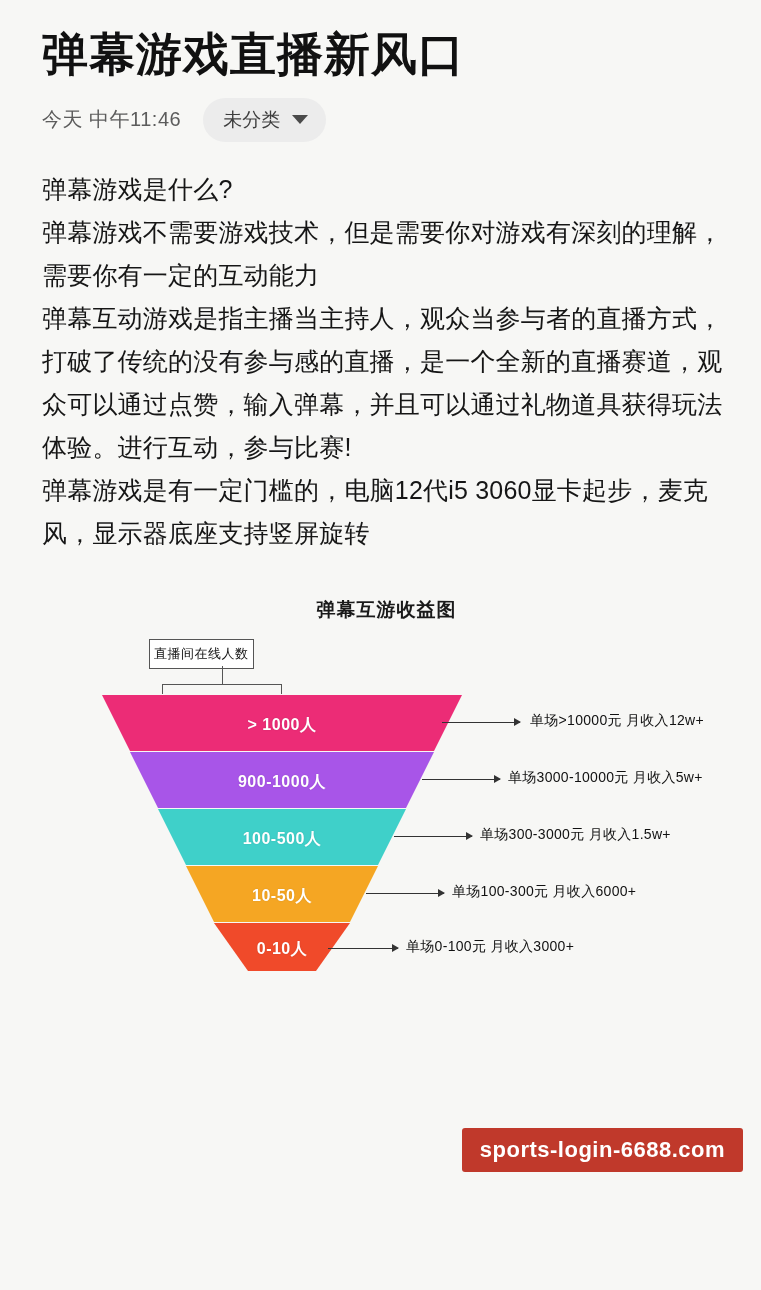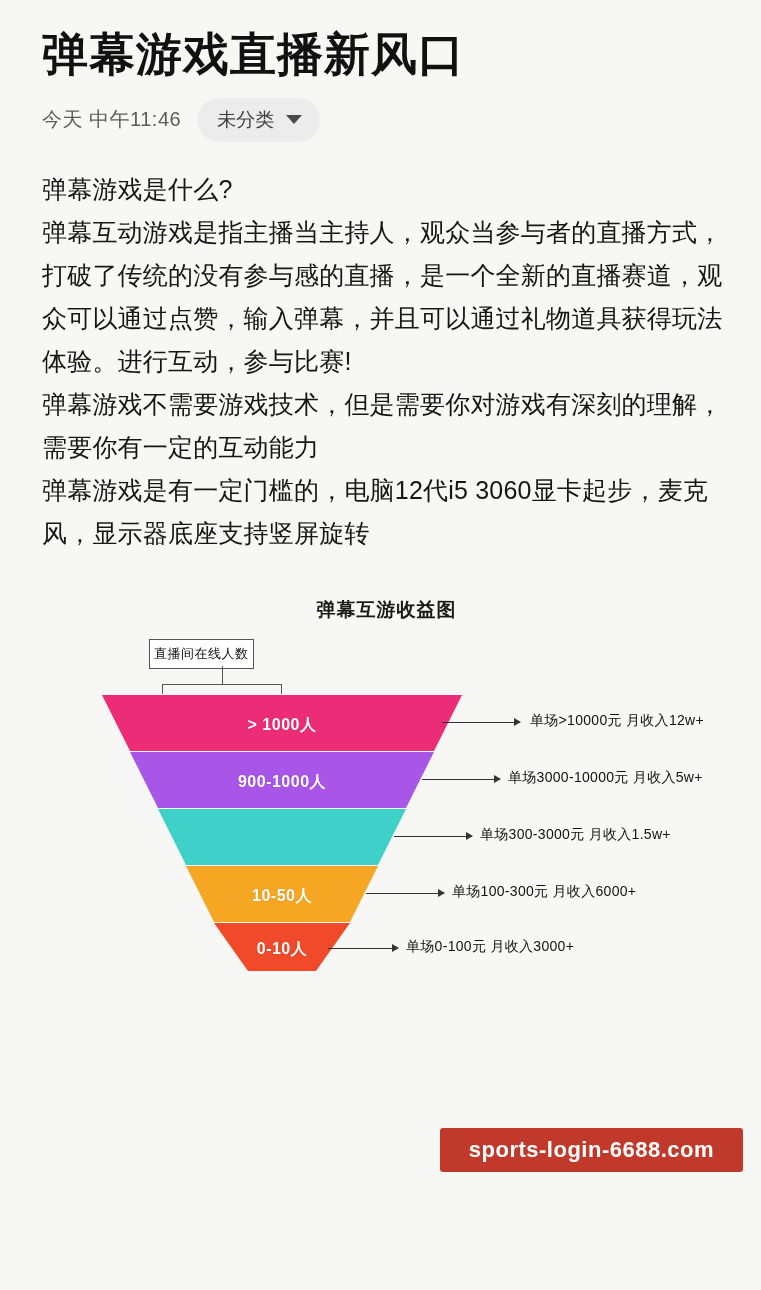--- a/index.html
+++ b/index.html
@@ -27,21 +27,21 @@
     font-size: 46px;
     font-weight: 700;
     letter-spacing: 1px;
     line-height: 1.25;
     margin: 0 0 14px 0;
     color: #111;
   }
   .meta-row {
     display: flex;
     align-items: center;
-    gap: 16px;
+    gap: 22px;
     margin-bottom: 26px;
   }
   .meta-time {
     font-size: 20px;
     color: #5c5c5c;
     letter-spacing: 0.5px;
   }
   .category-chip {
     display: inline-flex;
     align-items: center;
@@ -179,21 +179,21 @@
     color: #161616;
   }
   .watermark {
     position: absolute;
     right: 18px;
     bottom: 24px;
     background: #c0392b;
     color: #fff;
     font-size: 22px;
     font-weight: 700;
-    padding: 9px 29px;
+    padding: 9px 18px;
     border-radius: 3px;
     letter-spacing: 0.5px;
     font-family: "Liberation Sans", sans-serif;
   }
 </style>
 </head>
 <body>
 
 <div class="page">
 
@@ -202,22 +202,22 @@
   <div class="meta-row">
     <span class="meta-time">今天 中午11:46</span>
     <span class="category-chip">
       <span>未分类</span>
       <span class="chip-caret"></span>
     </span>
   </div>
 
   <div class="body-text">
     <p>弹幕游戏是什么?</p>
+    <p>弹幕游戏不需要游戏技术，但是需要你对游戏有深刻的理解，需要你有一定的互动能力</p>
     <p>弹幕互动游戏是指主播当主持人，观众当参与者的直播方式，打破了传统的没有参与感的直播，是一个全新的直播赛道，观众可以通过点赞，输入弹幕，并且可以通过礼物道具获得玩法体验。进行互动，参与比赛!</p>
-    <p>弹幕游戏不需要游戏技术，但是需要你对游戏有深刻的理解，需要你有一定的互动能力</p>
     <p>弹幕游戏是有一定门槛的，电脑12代i5 3060显卡起步，麦克风，显示器底座支持竖屏旋转</p>
   </div>
 
   <div class="figure">
     <div class="figure-title">弹幕互游收益图</div>
 
     <div class="funnel-wrap">
       <div class="callout-box">直播间在线人数</div>
       <div class="callout-stem"></div>
       <div class="callout-arm"></div>
@@ -225,20 +225,21 @@
       <div class="funnel">
         <svg width="360" height="278" viewBox="0 0 360 278" xmlns="http://www.w3.org/2000/svg">
           <polygon points="0,0 360,0 332,56 28,56" fill="#ec2c76"></polygon>
           <polygon points="28,57 332,57 304,113 56,113" fill="#a855e8"></polygon>
           <polygon points="56,114 304,114 276,170 84,170" fill="#3fd0c9"></polygon>
           <polygon points="84,171 276,171 248,227 112,227" fill="#f5a623"></polygon>
           <polygon points="112,228 248,228 214,276 146,276" fill="#f04a2a"></polygon>
         </svg>
         <div class="seg-label" style="top:20px;">&gt; 1000人</div>
         <div class="seg-label" style="top:77px;">900-1000人</div>
+        <div class="seg-label" style="top:134px;">100-500人</div>
         <div class="seg-label" style="top:191px;text-align:center;">10-50人</div>
         <div class="seg-label" style="top:244px;text-align:center;">0-10人</div>
       </div>
 
       <div class="annotations">
         <div class="lead" style="left:400px; top:27px; width:78px;"></div>
         <div class="ann" style="left:488px; top:17px;">单场&gt;10000元 月收入12w+</div>
 
         <div class="lead" style="left:380px; top:84px; width:78px;"></div>
         <div class="ann" style="left:466px; top:74px;">单场3000-10000元 月收入5w+</div>

